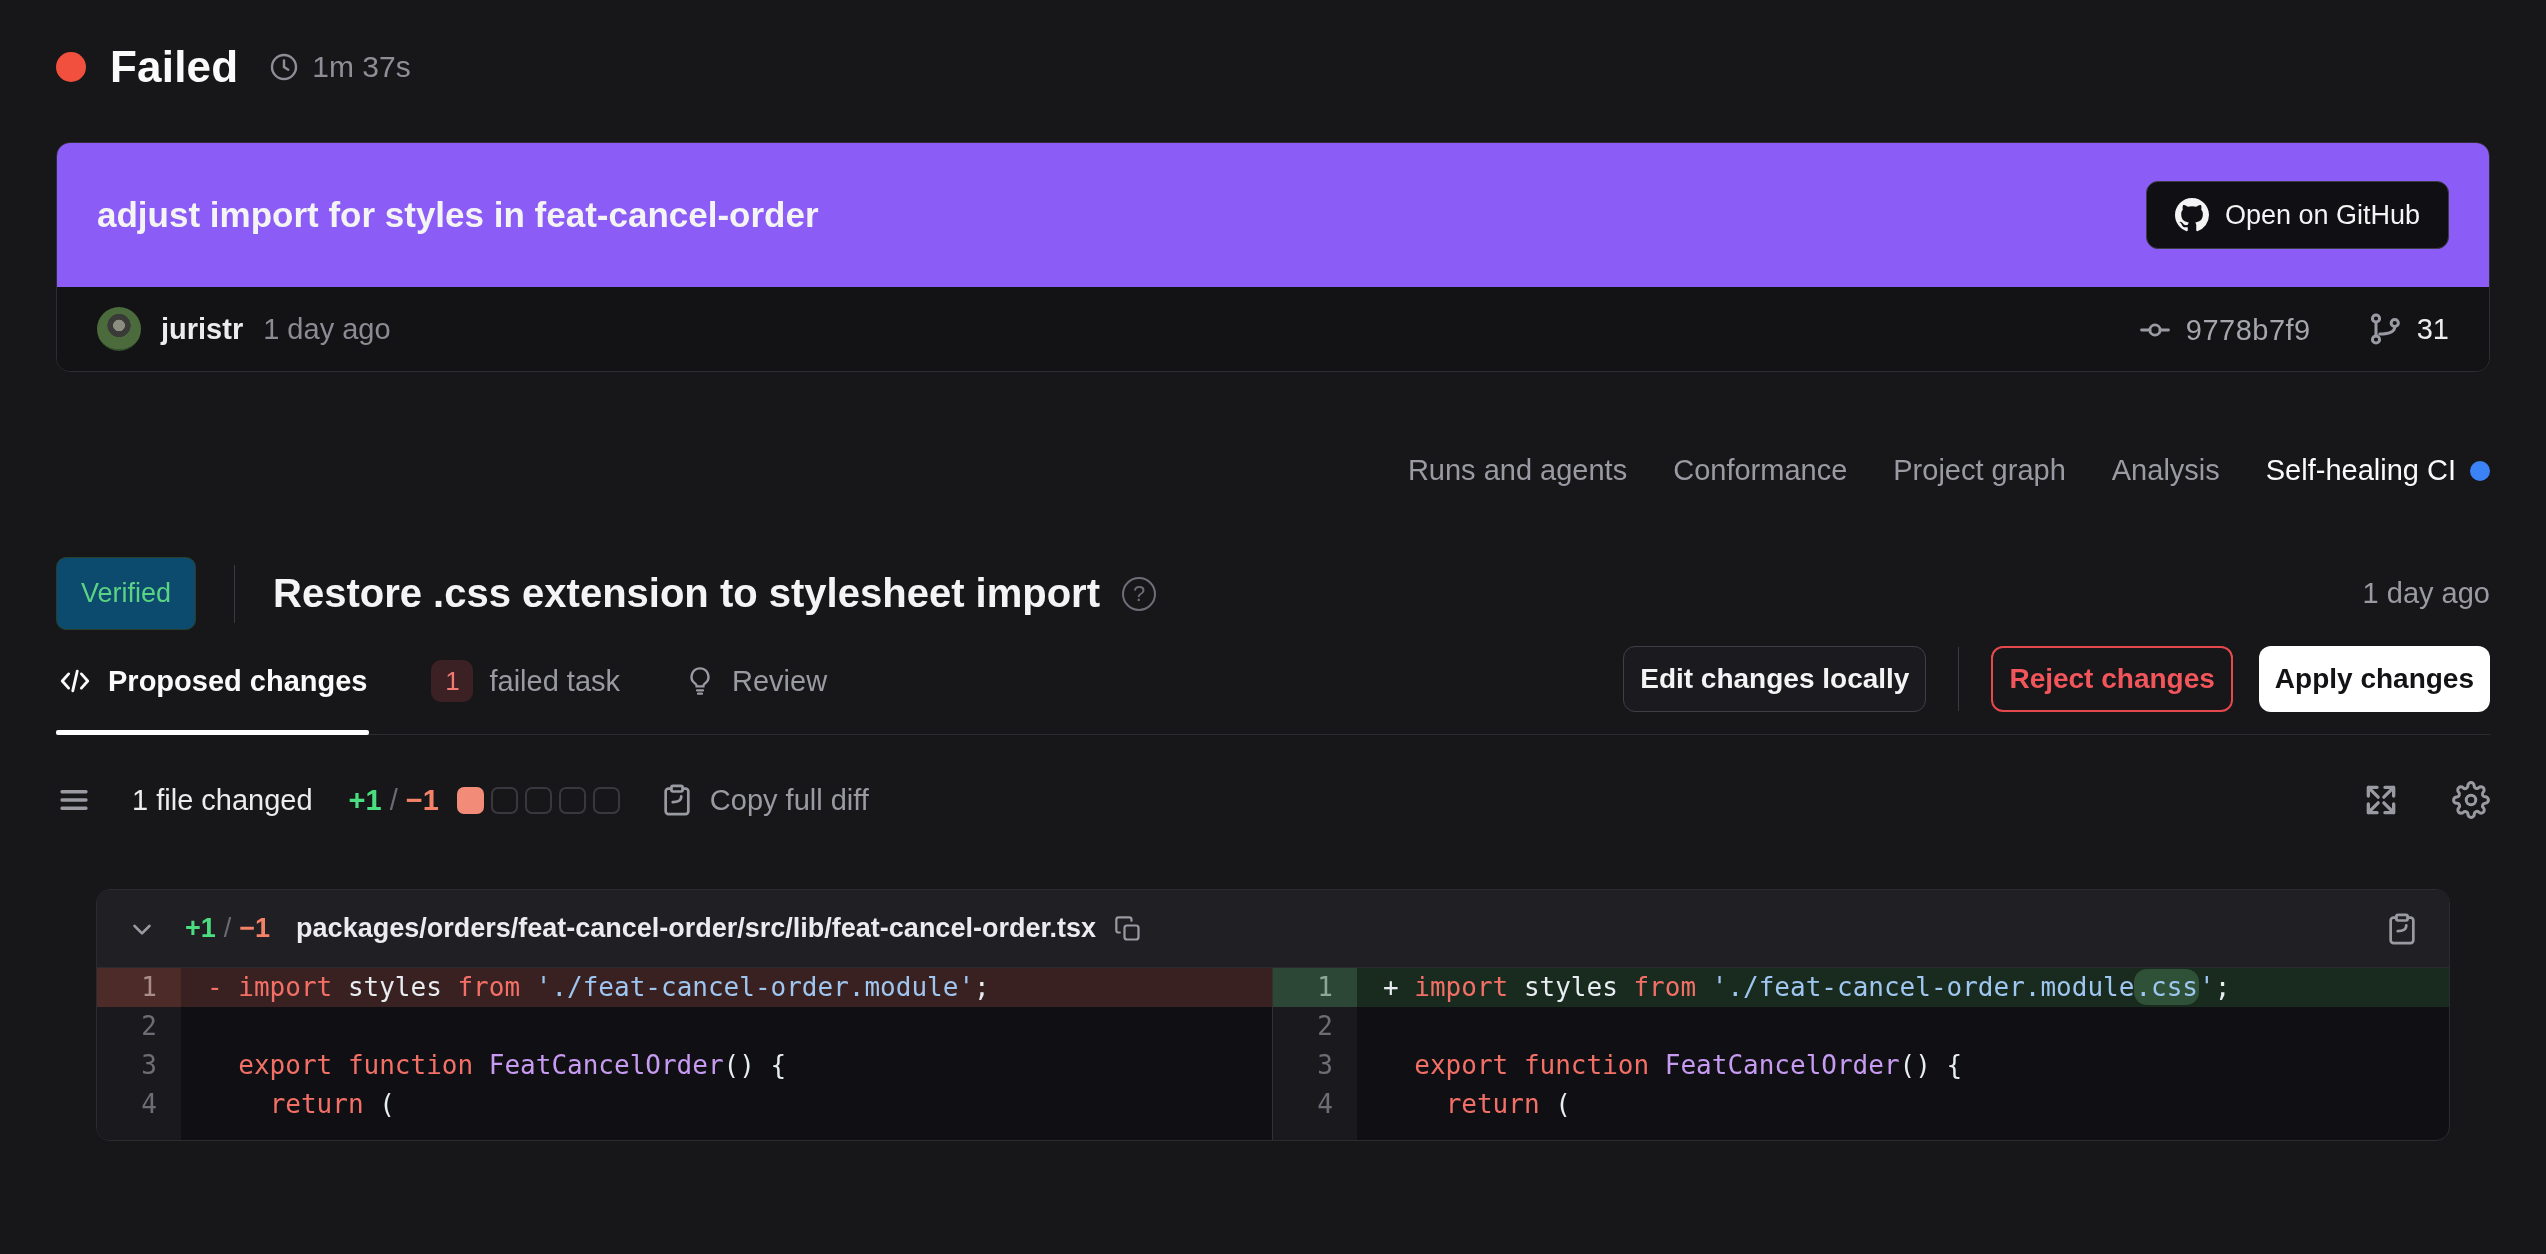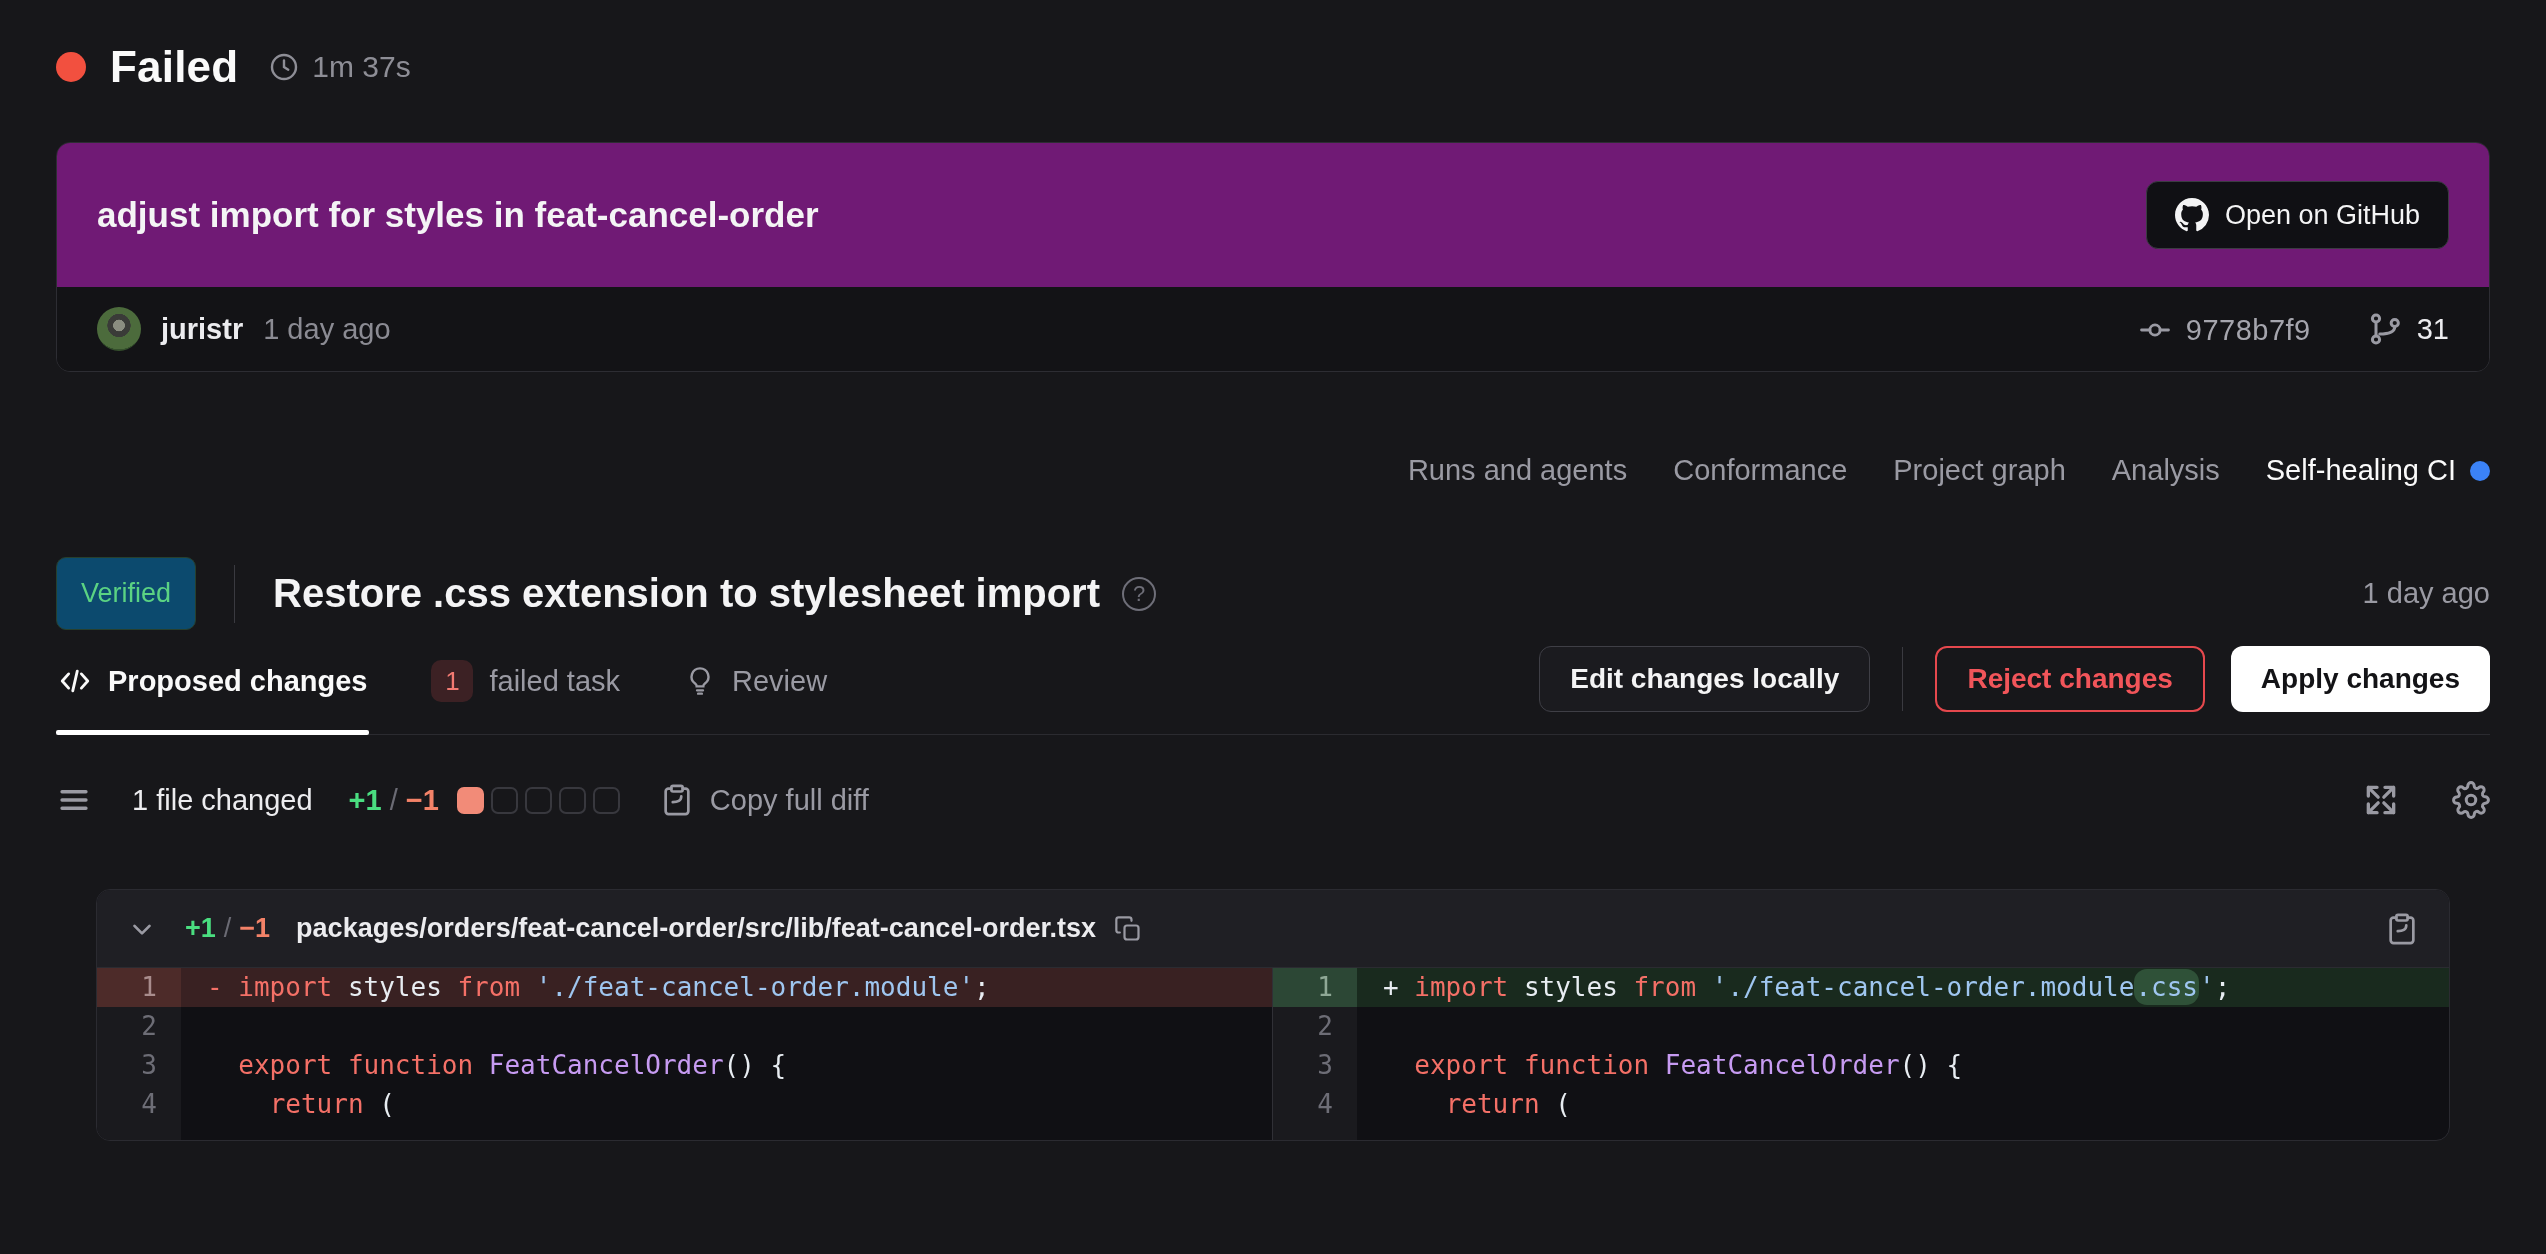--- a/index.html
+++ b/index.html
@@ -14,21 +14,21 @@
 
   
   .status-row { display: flex; align-items: center; height: 50px; }
   .status-dot { width: 30px; height: 30px; border-radius: 50%; background: #f2503f; margin-right: 24px; flex: 0 0 auto; }
   .status-label { font-size: 44px; font-weight: 700; color: #fafafa; letter-spacing: .2px; }
   .clock-icon { margin-left: 30px; margin-right: 12px; color: #8e8e96; }
   .duration { font-size: 30px; color: #8e8e96; }
 
   
   .commit-card { margin-top: 50px; border-radius: 14px; overflow: hidden; border: 1px solid #2d2d33; }
-  .commit-card-top { background: #701a75; padding: 38px 40px; display: flex; align-items: center; justify-content: space-between; }
+  .commit-card-top { background: #8b5cf6; padding: 38px 40px; display: flex; align-items: center; justify-content: space-between; }
   .commit-title { font-size: 35px; font-weight: 700; color: #f4f4f5; }
   .github-btn { display: flex; align-items: center; gap: 16px; background: #101014; border: 1px solid #3b3b42; border-radius: 12px; padding: 16px 28px; color: #f4f4f5; font-size: 27px; font-weight: 500; font-family: inherit; cursor: pointer; }
   .commit-card-footer { background: #131316; padding: 20px 40px; display: flex; align-items: center; justify-content: space-between; }
   .author { display: flex; align-items: center; gap: 20px; }
   .avatar { width: 44px; height: 44px; border-radius: 50%;
     background: radial-gradient(circle at 50% 42%, #8a8d80 0 17%, #3a3b38 18% 34%, #4c6b3c 35% 70%, #35502c 71% 100%); }
   .author-name { font-size: 29px; font-weight: 700; color: #ececef; }
   .muted { font-size: 29px; color: #8b8b93; }
   .commit-meta { display: flex; align-items: flex-end; gap: 56px; }
   .meta-group { display: flex; align-items: center; gap: 14px; background: none; border: none; font-family: inherit; cursor: pointer; }
@@ -51,21 +51,21 @@
   .fix-time { margin-left: auto; font-size: 29px; color: #9a9aa3; }
 
   
   .tabs-row { margin-top: 14px; display: flex; align-items: center; justify-content: space-between; border-bottom: 1px solid #2b2b30; }
   .tabs { display: flex; gap: 60px; align-self: flex-end; }
   .tab { display: flex; align-items: center; gap: 16px; font-size: 29px; color: #9a9aa3; padding: 16px 2px 32px 2px; cursor: pointer; background: none; border: none; font-family: inherit; position: relative; }
   .tab.active { color: #fafafa; font-weight: 600; }
   .tab.active::after { content: ""; position: absolute; left: 0; right: 0; bottom: -1px; height: 5px; background: #ffffff; border-radius: 2px; }
   .tab-badge { background: #3c2124; color: #f27a72; font-size: 26px; min-width: 42px; height: 42px; display: flex; align-items: center; justify-content: center; border-radius: 10px; padding: 0 10px; }
   .actions { display: flex; align-items: center; gap: 26px; margin-bottom: 20px; }
-  .btn { font-family: inherit; font-size: 28px; font-weight: 600; border-radius: 12px; padding: 0 30px; height: 66px; display: flex; align-items: center; cursor: pointer; }
+  .btn { font-family: inherit; font-size: 28px; font-weight: 600; border-radius: 12px; padding: 0 16px; height: 66px; display: flex; align-items: center; cursor: pointer; }
   .btn-secondary { background: #1b1b1f; color: #f4f4f5; border: 1px solid #3f3f46; }
   .btn-danger { background: transparent; color: #f2555a; border: 2px solid #e5484d; }
   .btn-primary { background: #ffffff; color: #131316; border: none; }
   .actions .vdiv2 { width: 1px; height: 64px; background: #3a3a40; margin: 0 6px; }
 
   
   .diff-toolbar { margin-top: 46px; display: flex; align-items: center; }
   .icon-btn { background: none; border: none; color: #9a9aa3; cursor: pointer; display: flex; align-items: center; padding: 0; }
   .files-changed { font-size: 29px; color: #ececef; font-weight: 500; margin-left: 40px; }
   .diff-stats { display: flex; align-items: center; gap: 8px; font-size: 29px; font-weight: 600; margin-left: 36px; }

